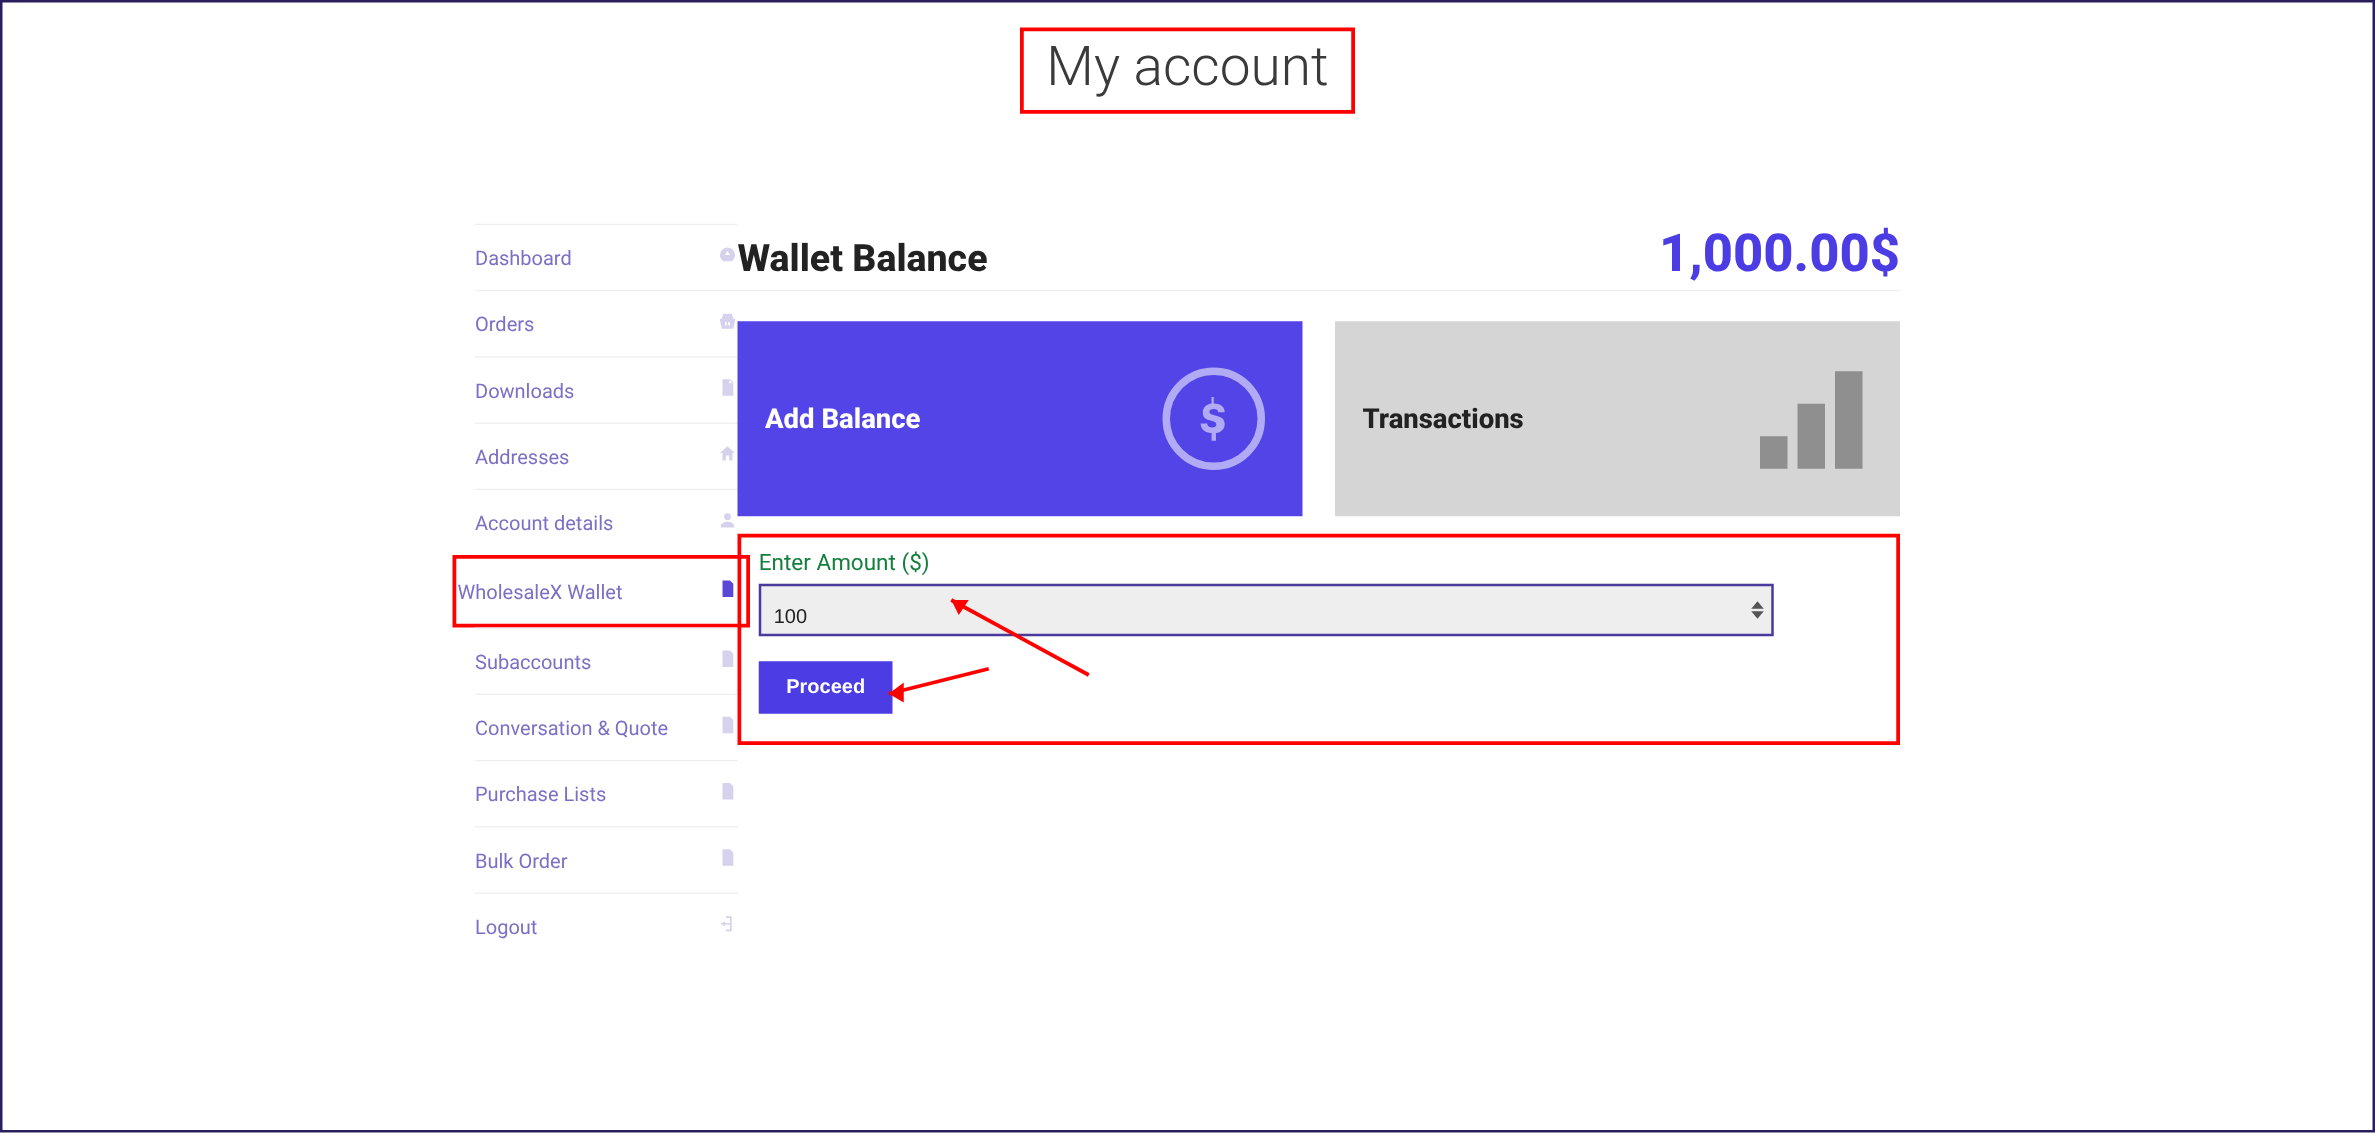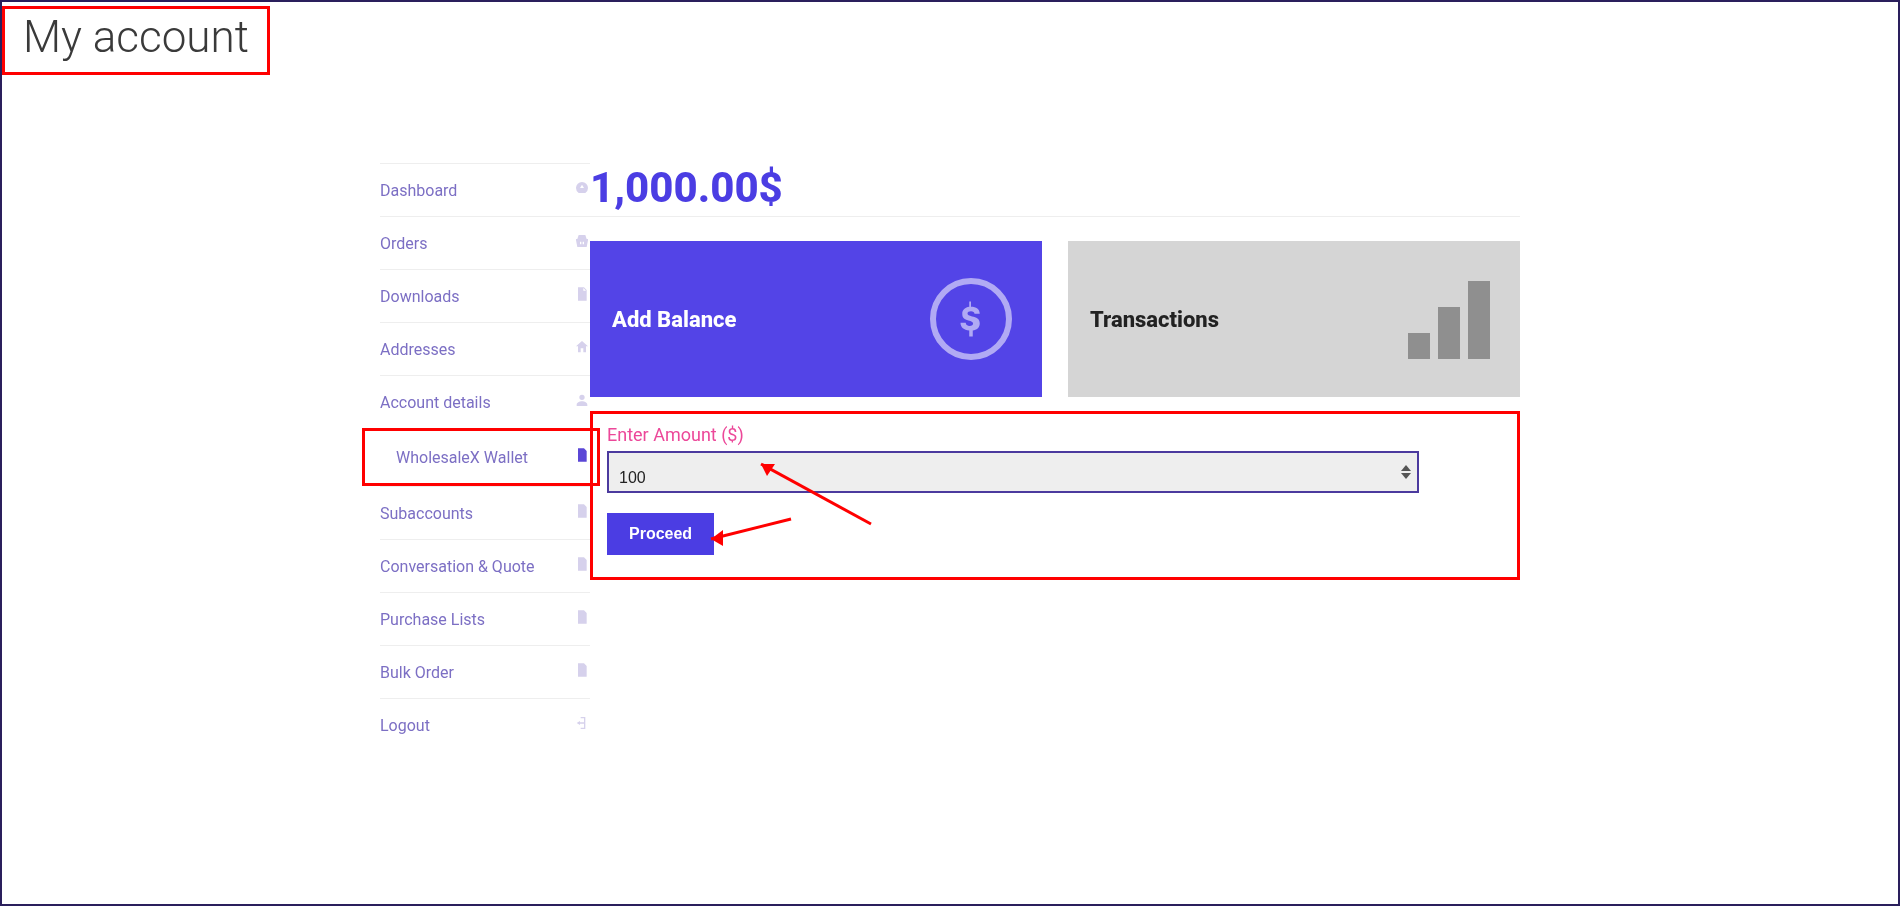--- a/index.html
+++ b/index.html
@@ -5,22 +5,22 @@
   * { box-sizing: border-box; margin: 0; padding: 0; }
   body {
     font-family: "Segoe UI", Roboto, "Helvetica Neue", Arial, sans-serif;
     background: #fff;
     color: #333;
     width: 1900px;
     min-height: 906px;
     border: 2px solid #2a1f5c;
   }
   .page-title-wrap {
-    text-align: left;
-    padding-top: 4px;
+    text-align: center;
+    padding-top: 20px;
   }
   .page-title {
     display: inline-block;
     font-size: 44px;
     font-weight: 300;
     color: #3a3a3a;
     border: 3px solid #ff0000;
     padding: 0 18px 6px 18px;
     line-height: 1.3;
   }
@@ -45,21 +45,21 @@
   }
   .sidebar-item:first-child { border-top: 1px solid #eee; }
   .sidebar-item.active .sidebar-icon svg { fill: #5b47d6; }
   .sidebar-item.active .sidebar-label { color: #7c6fc4; }
   .sidebar-icon svg { width: 16px; height: 16px; fill: #d6d1ec; }
   .sidebar-label { flex: 1; }
   .sidebar-highlight {
     border: 3px solid #ff0000;
     margin-left: -18px;
     margin-right: -10px;
-    padding-left: 31px;
+    padding-left: 1px;
     padding-right: 7px;
   }
 
   .main {
     flex: 1;
   }
   .balance-header {
     display: flex;
     justify-content: space-between;
     align-items: baseline;
@@ -116,21 +116,21 @@
   .bars div:nth-child(3){height:78px;}
 
   .form-area {
     border: 3px solid #ff0000;
     margin-top: 14px;
     padding: 10px 14px 22px 14px;
     position: relative;
   }
   .form-label {
     font-size: 18px;
-    color: #ec4899;
+    color: #15803d;
     margin-bottom: 6px;
     display: block;
   }
   .amount-input {
     width: 812px;
     max-width: 100%;
     height: 42px;
     border: 2px solid #4b3a9e;
     background: #eeeeee;
     padding: 12px 30px 0 10px;
@@ -270,20 +270,21 @@
         <svg viewBox="0 0 24 24">
             <path d="M10 3h7v18h-7v-2h5V5h-5V3zm-1 6l-5 3 5 3v-2h6v-2H9V9z"></path>
           </svg>
       </span>
     </div>
 
   </nav>
 
   <section class="main">
     <div class="balance-header">
+      <div class="balance-title">Wallet Balance</div>
       <div class="balance-amount">1,000.00$</div>
     </div>
 
     <div class="tabs">
       <div class="tab tab-add">
         <span class="tab-label">Add Balance</span>
         <span class="tab-icon-circle">
           <svg viewBox="0 0 24 24">
               <path d="M12 2v3c3 0 5 1.5 5 4h-3c0-1-.8-1.5-2-1.5s-2 .5-2 1.3c0 .9.9 1.2 2.6 1.7C15 11 17 11.7 17 14.5c0 2.3-1.8 3.8-4 4V22h-2v-3.5c-3 0-5-1.7-5-4.3h3c0 1.2 1 1.8 2.2 1.8 1.3 0 2-.6 2-1.4 0-1-1-1.3-2.7-1.8C8.2 12.3 7 11.4 7 9c0-2.2 1.7-3.7 4-4V2h1z"></path>
             </svg>

